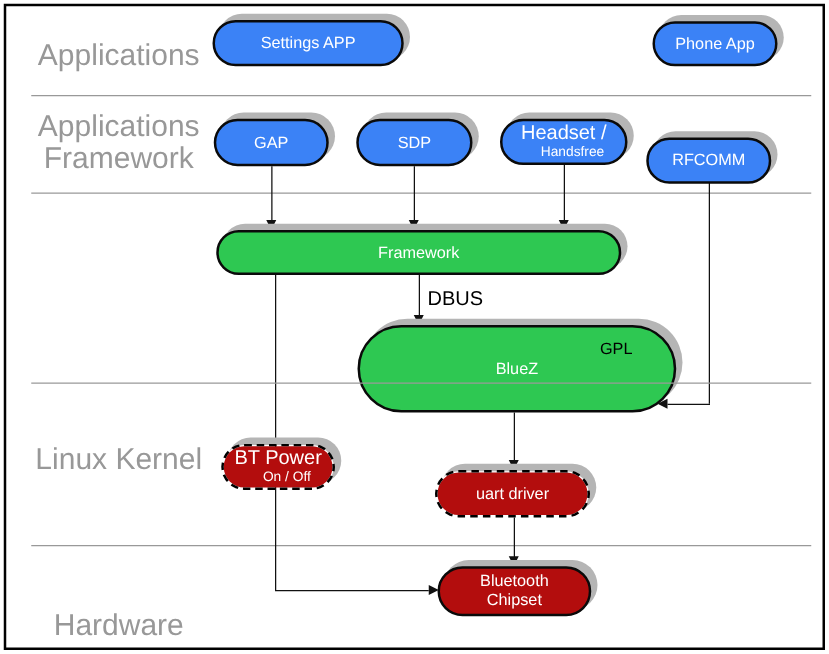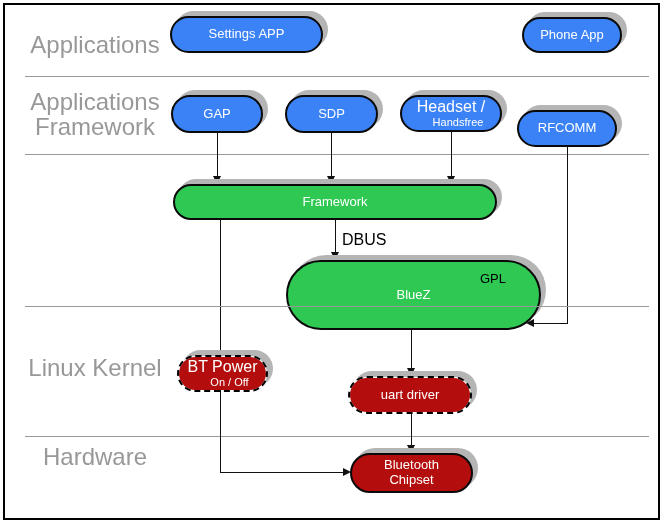--- a/index.html
+++ b/index.html
@@ -52,21 +52,21 @@
   <div class="layer-label" style="top:32px;">
     <div>Applications</div>
   </div>
   <div class="layer-label" style="top:89px;">
     <div>Applications</div>
     <div>Framework</div>
   </div>
   <div class="layer-label" style="top:355px;">
     <div>Linux Kernel</div>
   </div>
-  <div class="layer-label" style="top:444px;">
+  <div class="layer-label" style="top:488px;">
     <div>Hardware</div>
   </div>
 
   <div class="conn" style="left:217px;top:133px;width:1px;height:44px;"></div>
   <div class="arr down" style="left:213px;top:176px;"></div>
 
   <div class="conn" style="left:331px;top:133px;width:1px;height:44px;"></div>
   <div class="arr down" style="left:327px;top:176px;"></div>
 
   <div class="conn" style="left:451px;top:132px;width:1px;height:45px;"></div>

